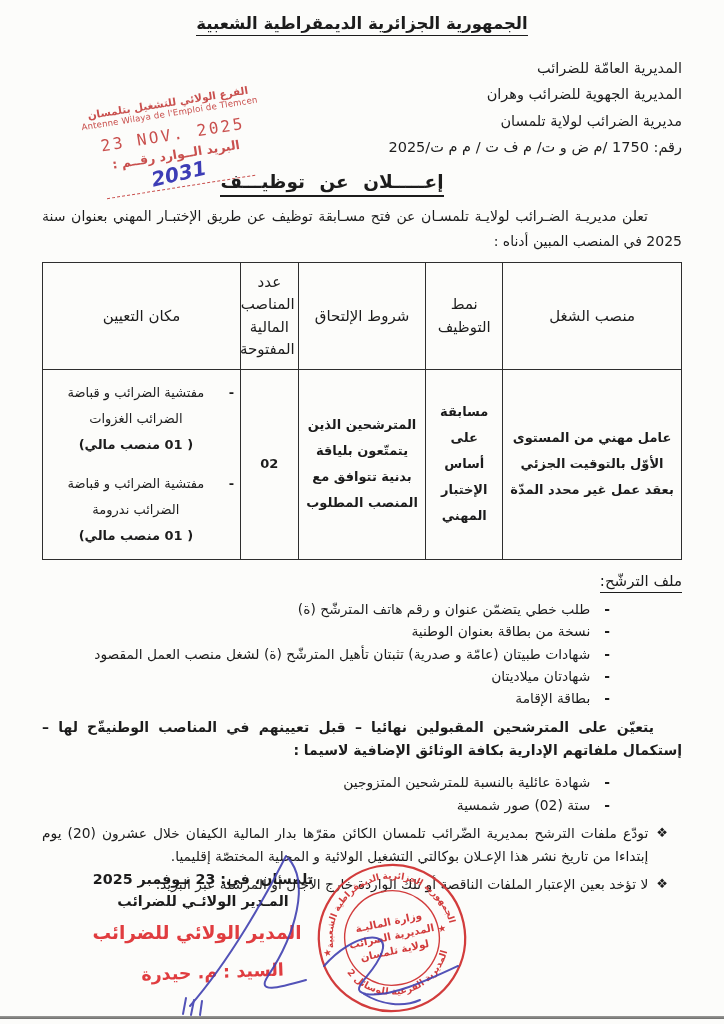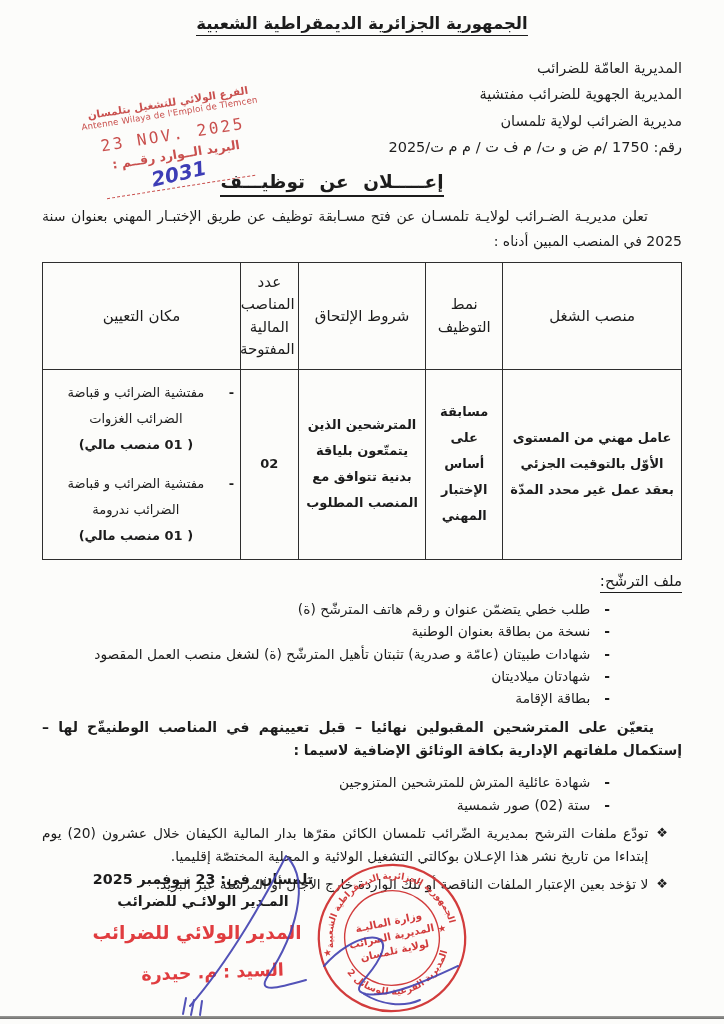--- a/index.html
+++ b/index.html
@@ -84,21 +84,21 @@
 
 <div class="page">
   <div class="content">
 
     <div class="republic-title">
       <span>الجمهورية الجزائرية الديمقراطية  الشعبية</span>
     </div>
 
     <div class="header-block">
       <div class="hline">المديرية العامّة للضرائب</div>
-      <div class="hline">المديرية الجهوية للضرائب مفتشية</div>
+      <div class="hline">المديرية الجهوية للضرائب وهران</div>
       <div class="hline">مديرية الضرائب لولاية تلمسان</div>
       <div class="hline">رقم:   1750   /م ض و ت/ م ف ت / م م ت/2025</div>
     </div>
 
     <div class="announce-title">
       <span>إعـــــلان  عن  توظيـــف</span>
     </div>
 
     <p class="intro">تعلن  مديريـة الضـرائب لولايـة تلمسـان عن فتح مسـابقة توظيف عن طريق الإختبـار المهني بعنوان سنة 2025 في المنصب المبين أدناه :</p>
 
@@ -170,21 +170,21 @@
           <span class="marker">-</span>
           <span>بطاقة الإقامة</span>
         </li>
     </ul>
 
     <p class="completion-note">يتعيّن على المترشحين المقبولين نهائيا – قبل تعيينهم في المناصب الوطنيةّح لها – إستكمال ملفاتهم الإدارية  بكافة الوثائق الإضافية لاسيما :</p>
 
     <ul class="dash-list">
       <li>
           <span class="marker">-</span>
-          <span>شهادة عائلية المترش للمترشحين المتزوجين</span>
+          <span>شهادة عائلية بالنسبة للمترشحين المتزوجين</span>
         </li>
       <li>
           <span class="marker">-</span>
           <span>ستة (02) صور  شمسية</span>
         </li>
     </ul>
 
 
     <ul class="notes-list">
       <li>

